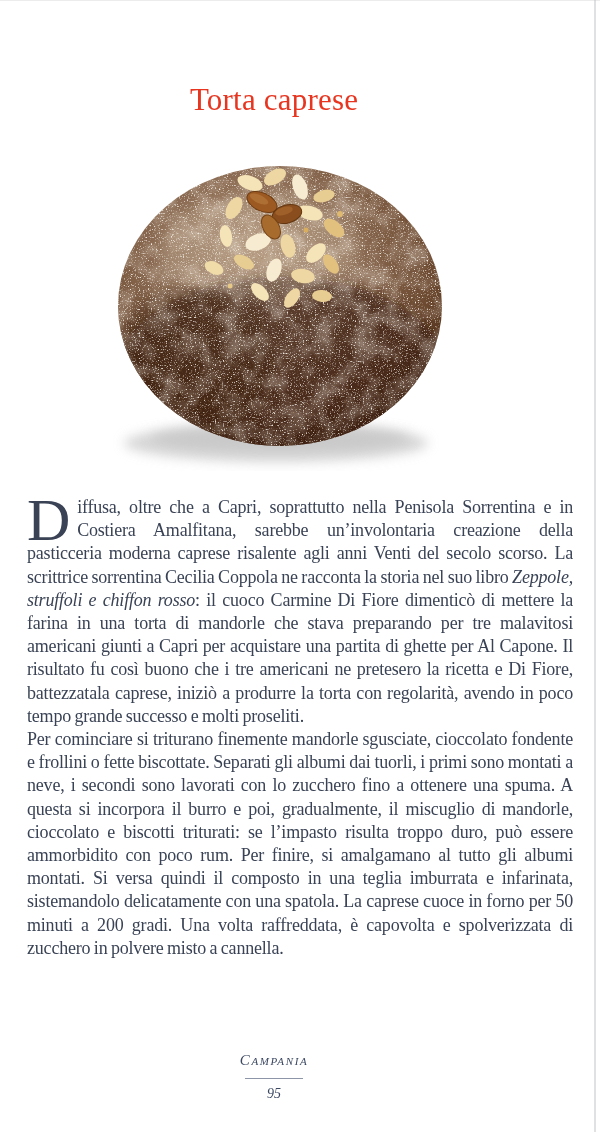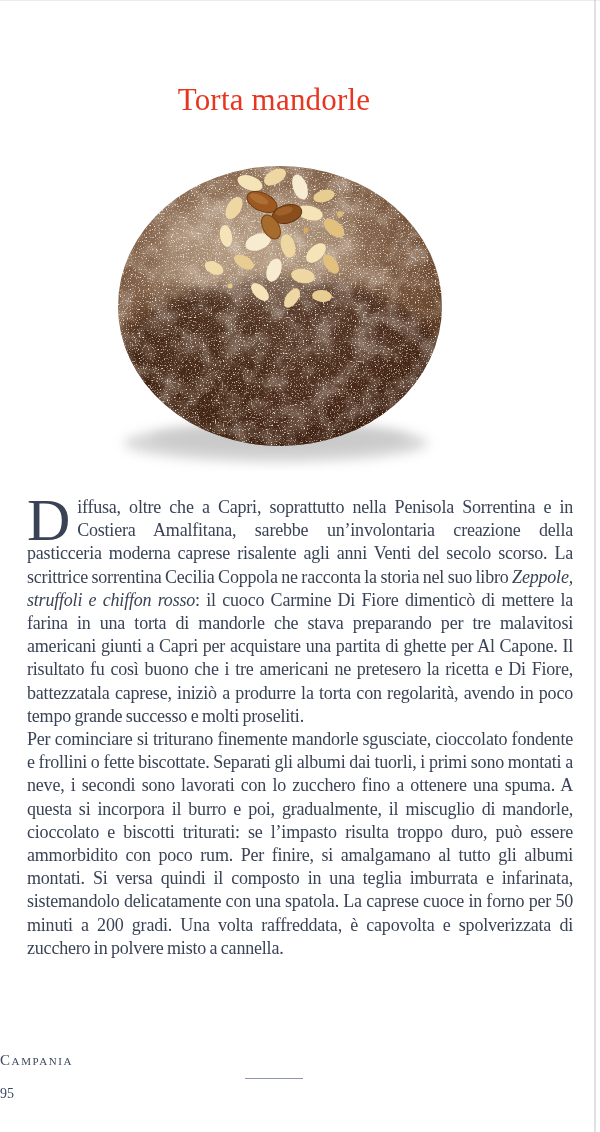--- a/index.html
+++ b/index.html
@@ -45,21 +45,23 @@
   .body-text p { margin: 0; padding: 0; }
   .drop-cap {
     float: left;
     font-size: 60px;
     line-height: 44px;
     padding: 2px 7px 0 0;
     color: #3a4355;
   }
   .footer {
     position: absolute; left: 0; top: 1051px; width: 548px;
+    text-align: center;
     color: #3c4862;
+    font-style: italic;
   }
   .footer-region {
     font-variant: small-caps;
     font-size: 15px;
     letter-spacing: 1.6px;
     line-height: 18px;
   }
   .footer-rule {
     width: 58px; height: 1px;
     background: #8d96a8;
@@ -71,21 +73,21 @@
   }
 </style>
 </head>
 <body>
 
 <div class="page">
 
   <div class="scan-edge-top"></div>
   <div class="scan-edge-right"></div>
 
-  <h1 class="recipe-title" style="margin:0;font-weight:normal;">Torta mandorle</h1>
+  <h1 class="recipe-title" style="margin:0;font-weight:normal;">Torta caprese</h1>
 
   <div class="photo-wrap">
     <svg width="340" height="315" viewBox="0 0 340 315" role="img" aria-label="Round chocolate almond cake (torta caprese) dusted with powdered sugar, topped with sliced almonds and whole almonds, on white background with soft shadow">
       <defs>
         <radialGradient id="cakeGrad" cx="42%" cy="32%" r="75%">
           <stop offset="0%" stop-color="#a98c72"></stop>
           <stop offset="42%" stop-color="#8a6a52"></stop>
           <stop offset="75%" stop-color="#6b4830"></stop>
           <stop offset="100%" stop-color="#41250f"></stop>
         </radialGradient>

